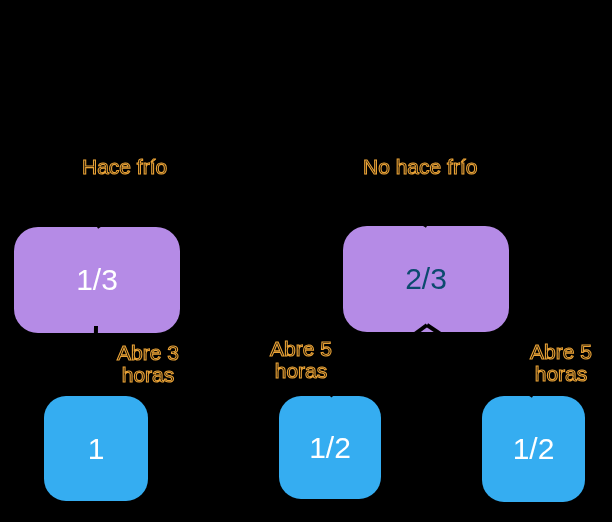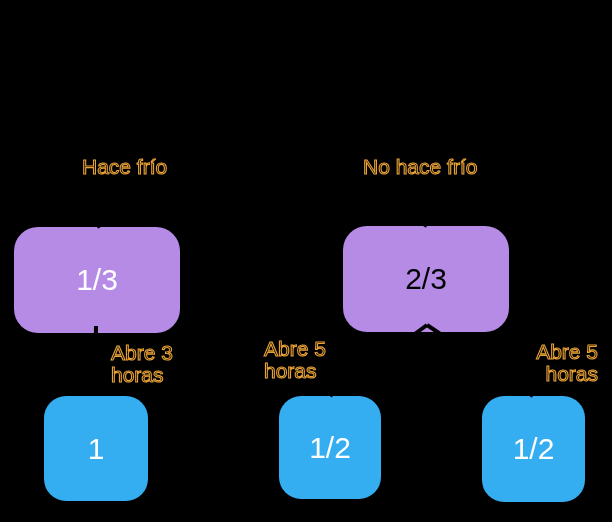--- a/index.html
+++ b/index.html
@@ -46,21 +46,21 @@
     border-radius: 24px;
     background: #B58BE6;
     color: #FFFFFF;
     font-size: 30px;
   }
   .node-branch-right {
     left: 343px; top: 226px;
     width: 166px; height: 106px;
     border-radius: 24px;
     background: #B58BE6;
-    color: #000000;
+    color: #0c4a6e;
     font-size: 30px;
   }
   .node-leaf {
     width: 103px; height: 104px;
     border-radius: 22px;
     background: #35ADF1;
     color: #FFFFFF;
     font-size: 30px;
   }
   .node-leaf-1 { left: 44px;  top: 396px; width: 104px; height: 105px; }
@@ -71,20 +71,21 @@
     z-index: 1;
     font-size: 21px;
     line-height: 22px;
     color: transparent;
     -webkit-text-stroke: 1.1px #E9A236;
     white-space: nowrap;
   }
   .edge-label.wrap {
     white-space: normal;
     width: 74px;
+    text-align: center;
   }
   .lbl-hace-frio    { left: 82px;  top: 156px; }
   .lbl-no-hace-frio { left: 328px; top: 156px; margin-left: 35px; }
   .lbl-abre-3       { left: 111px; top: 342px; text-align: left; }
   .lbl-abre-5       { left: 264px; top: 338px; text-align: left; }
   .lbl-abre-8       { left: 524px; top: 341px; text-align: right; }
 </style>
 </head>
 <body>
 

